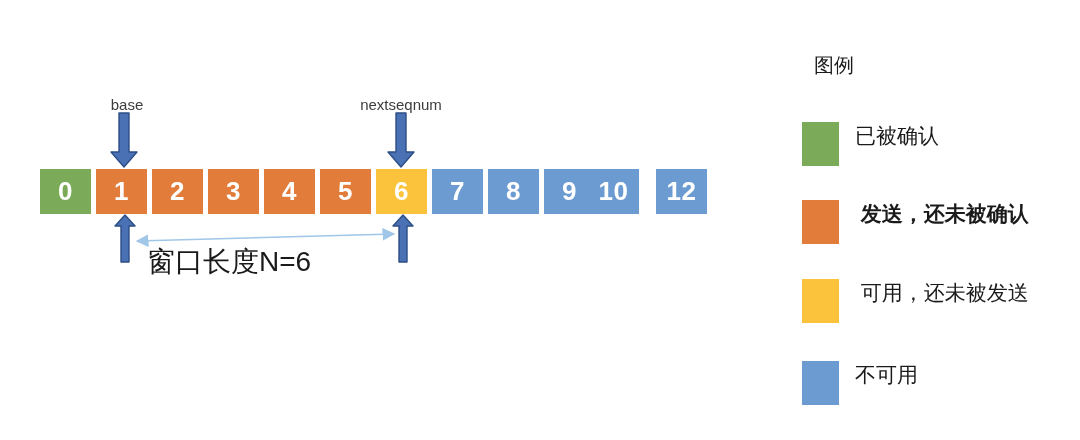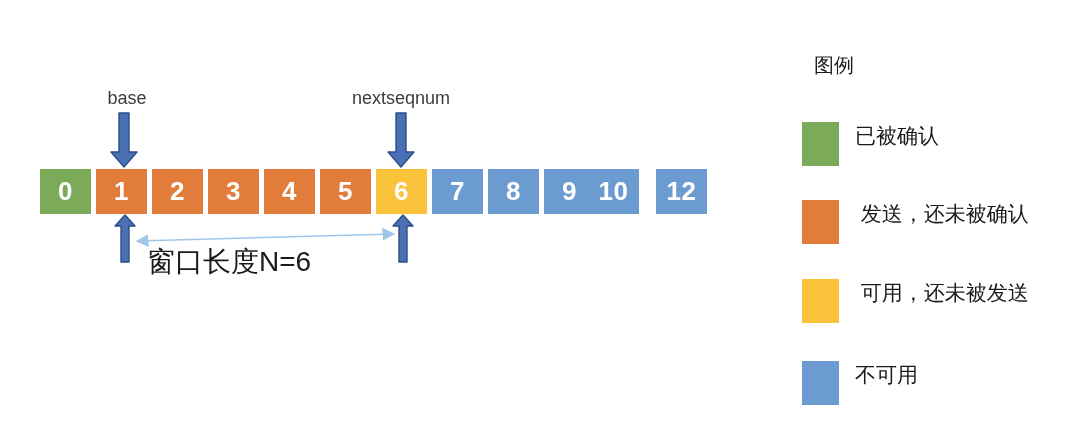--- a/index.html
+++ b/index.html
@@ -27,23 +27,23 @@
     letter-spacing: 0.5px;
   }
   .cell--acked    { background: var(--acked); }
   .cell--sent     { background: var(--sent); }
   .cell--usable   { background: var(--usable); }
   .cell--unusable { background: var(--unusable); }
 
   
   .pointer-label {
     position: absolute;
-    top: 88px;
+    top: 96px;
     transform: translateX(-50%);
-    font-size: 18px;
+    font-size: 15px;
     color: var(--pointer-label-text);
     white-space: nowrap;
   }
   #base-label       { left: 127px; }
   #nextseqnum-label { left: 401px; }
 
   
   .window-label {
     position: absolute;
     left: 147px;
@@ -77,21 +77,21 @@
     font-size: 20px;
     color: var(--text);
   }
   .legend-item {
     position: absolute;
     left: 802px;
     display: flex;
     align-items: flex-start;
   }
   #legend-item-0 { top: 122px; }
-  #legend-item-1 { top: 200px; }
+  #legend-item-1 { top: 200px; font-weight: bold; }
   #legend-item-2 { top: 279px; }
   #legend-item-3 { top: 361px; }
   .swatch {
     width: 37px;
     height: 44px;
     flex: 0 0 auto;
   }
   .swatch--acked    { background: var(--acked); }
   .swatch--sent     { background: var(--sent); }
   .swatch--usable   { background: var(--usable); }

